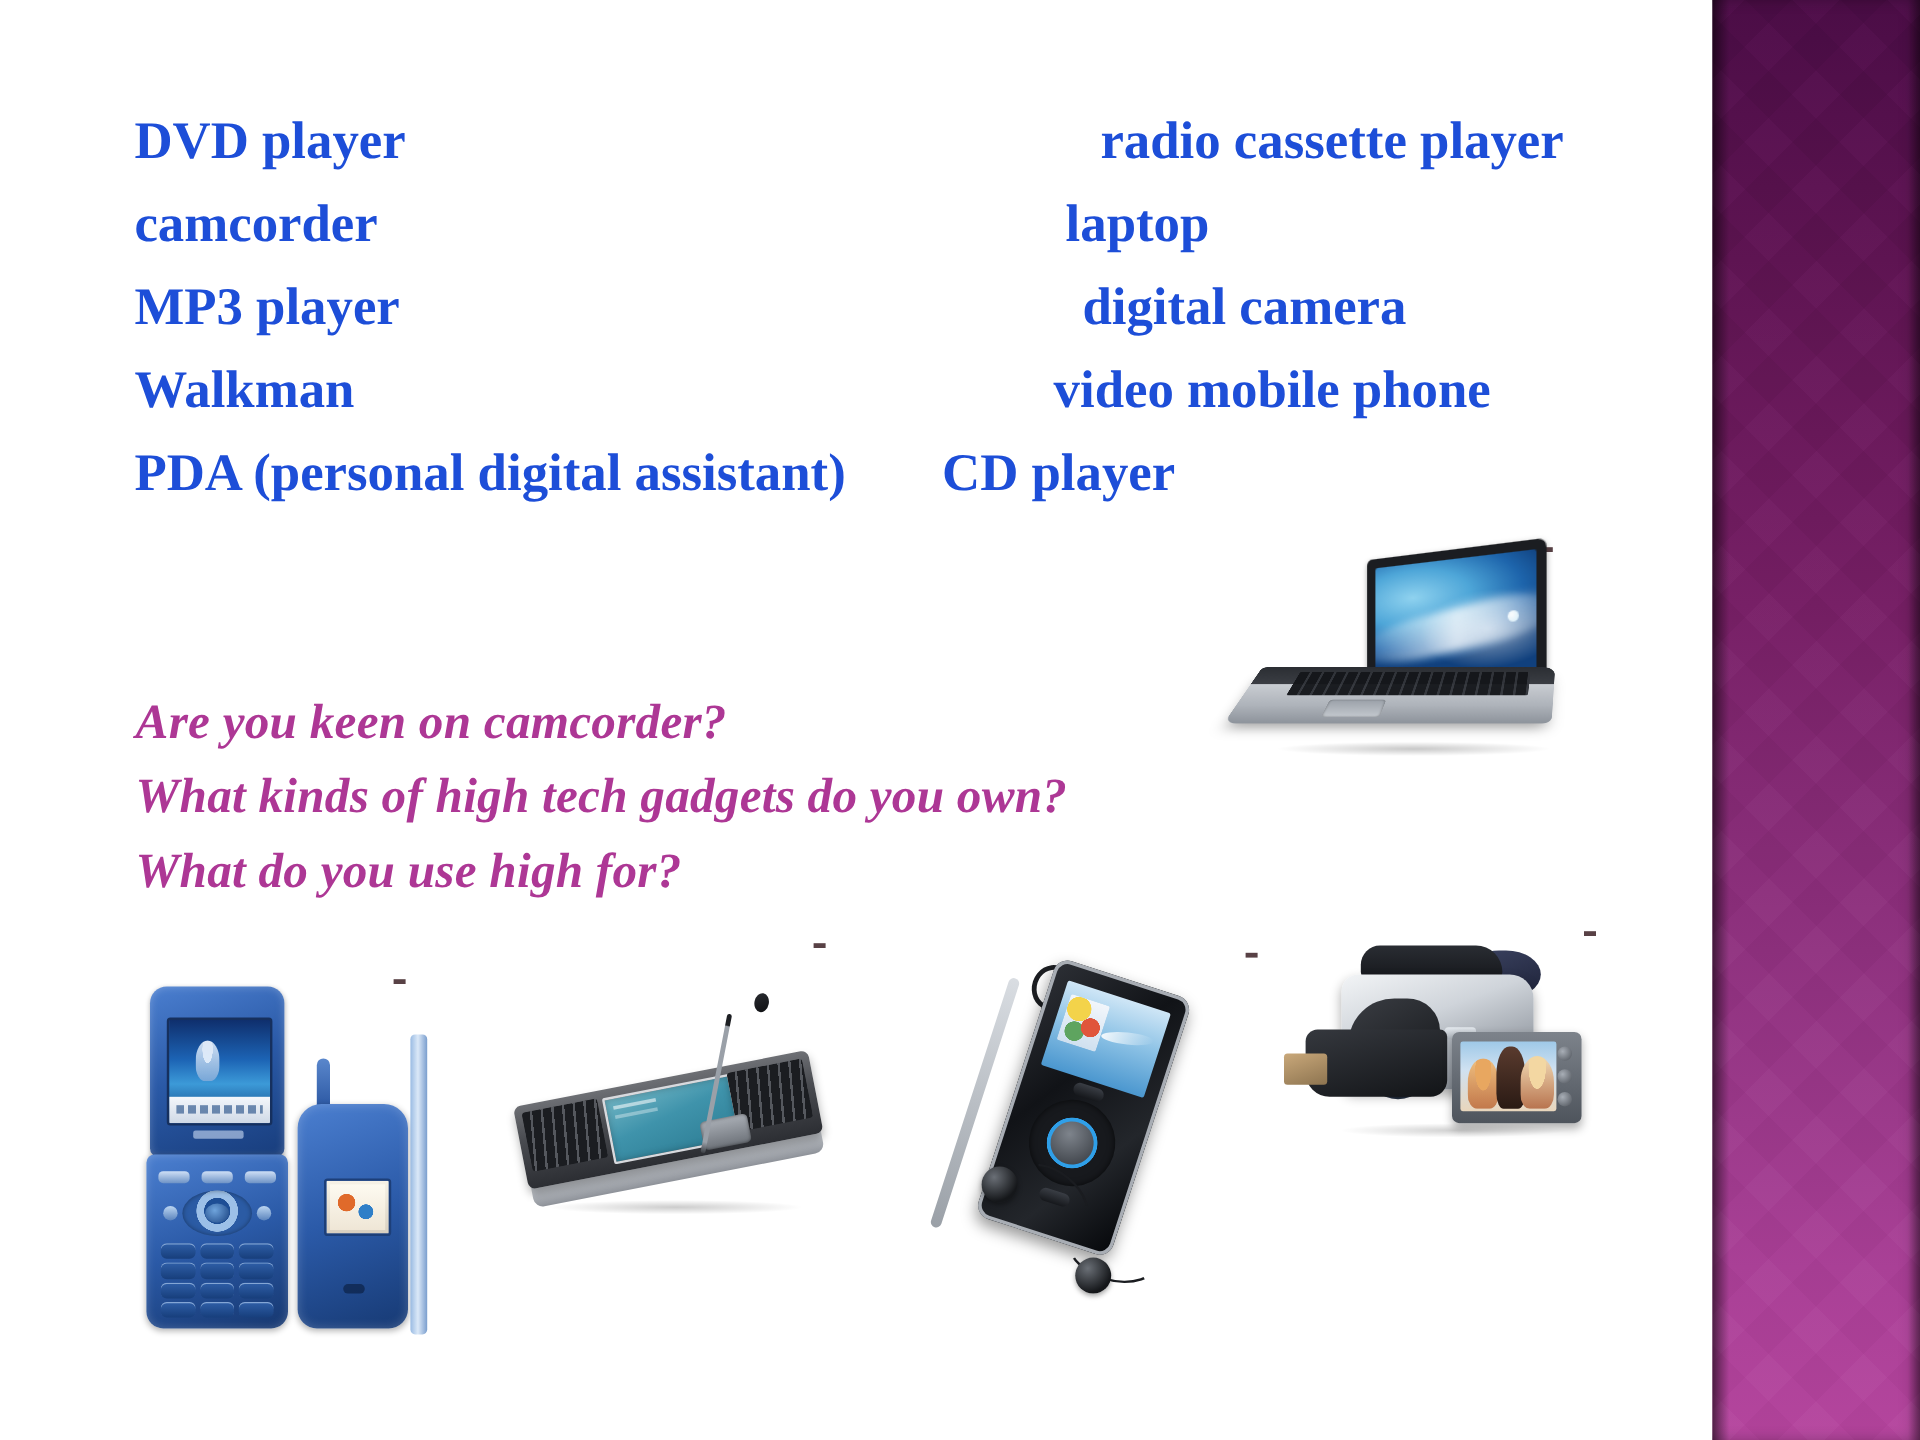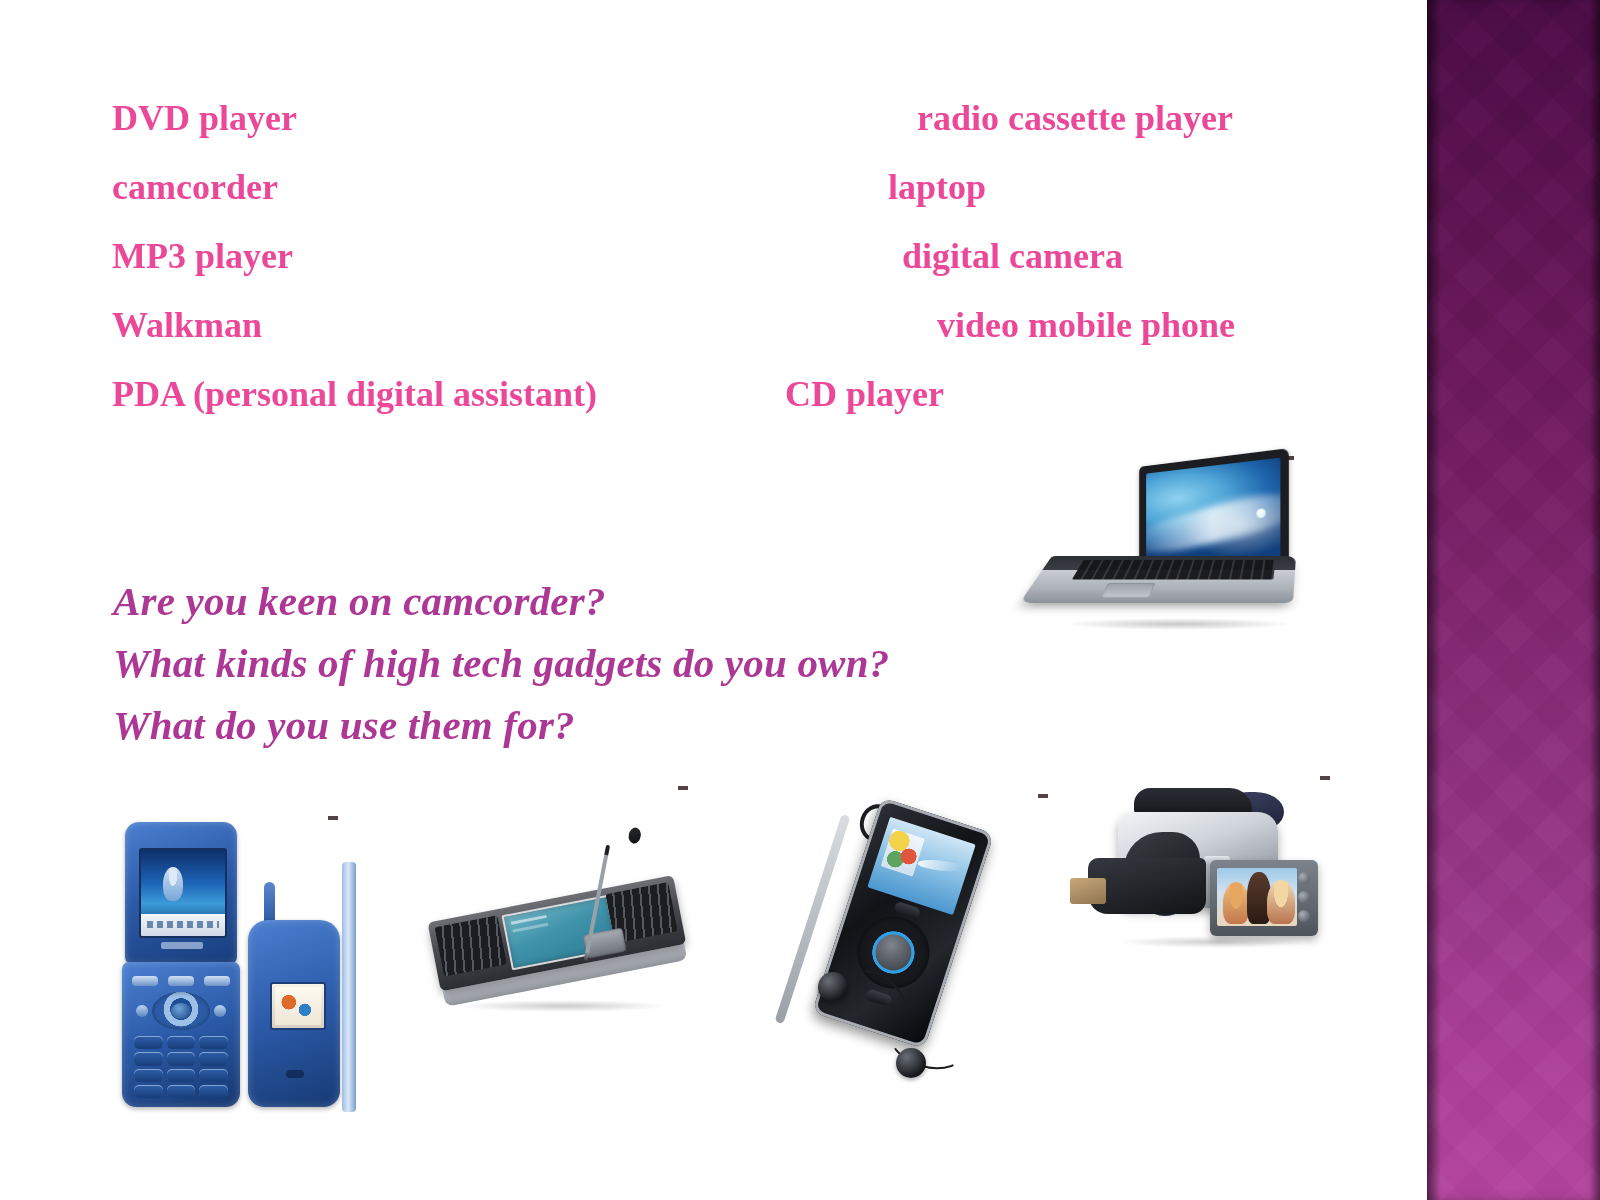--- a/index.html
+++ b/index.html
@@ -45,23 +45,23 @@
   .side-band .right-edge{
     position:absolute;right:0;top:0;width:10px;height:100%;
     background:linear-gradient(270deg, rgba(0,0,0,.30), rgba(0,0,0,0));
   }
 
   
   .vocab{position:absolute;left:112px;top:88px;width:1180px;}
   .vocab-row{
     height:69px;
     position:relative;
-    color:#ec4899;
+    color:#1d4ed8;
     font-weight:bold;
-    font-size:36px;
+    font-size:44px;
     line-height:60px;
     white-space:pre;
   }
   .vocab-left{position:absolute;left:0;top:0;}
   .vocab-right{position:absolute;top:0;font-family:Liberation Serif, serif;}
 
   
   .questions{position:absolute;left:113px;top:570px;}
   .q-line{
     color:#ad3795;
@@ -387,34 +387,34 @@
       <span class="vocab-right" style="left:776px">laptop</span>
     </div>
 
     <div class="vocab-row">
       <span class="vocab-left">MP3 player</span>
       <span class="vocab-right" style="left:790px">digital camera</span>
     </div>
 
     <div class="vocab-row">
       <span class="vocab-left">Walkman</span>
-      <span class="vocab-right" style="left:825px">video mobile phone</span>
+      <span class="vocab-right" style="left:766px">video mobile phone</span>
     </div>
 
     <div class="vocab-row">
       <span class="vocab-left">PDA (personal digital assistant)</span>
       <span class="vocab-right" style="left:673px">CD player</span>
     </div>
 
   </div>
 
   <div class="questions">
     <div class="q-line">Are you keen on camcorder?</div>
     <div class="q-line">What kinds of high tech gadgets do you own?</div>
-    <div class="q-line">What do you use them for?</div>
+    <div class="q-line">What do you use high for?</div>
   </div>
 
   <div class="pic laptop">
     <div class="corner-mark" style="right:14px;top:4px"></div>
     <div class="lap-lid">
       <div class="lap-screen">
         <div class="lap-logo"></div>
       </div>
     </div>
     <div class="lap-base">

